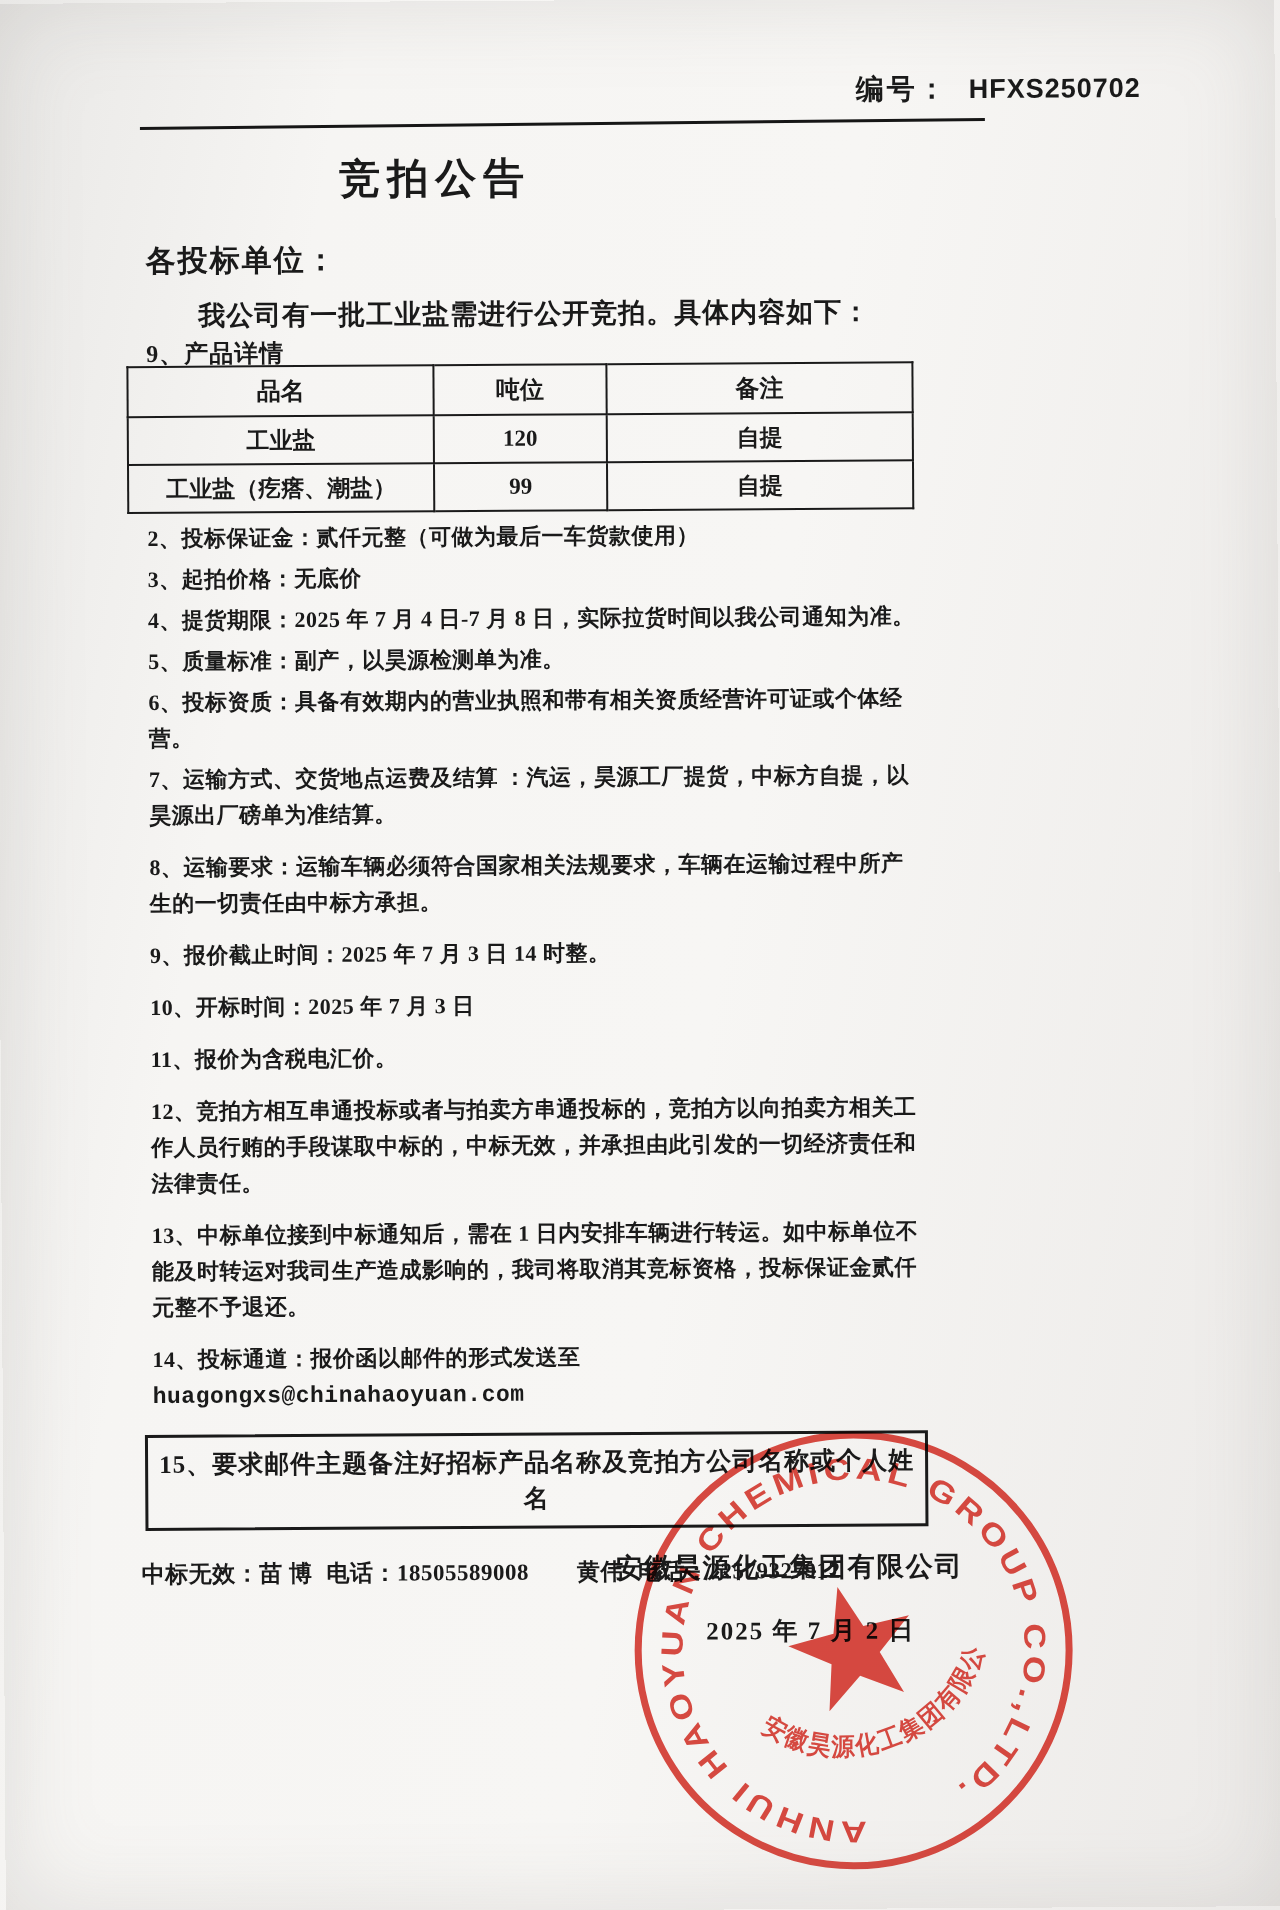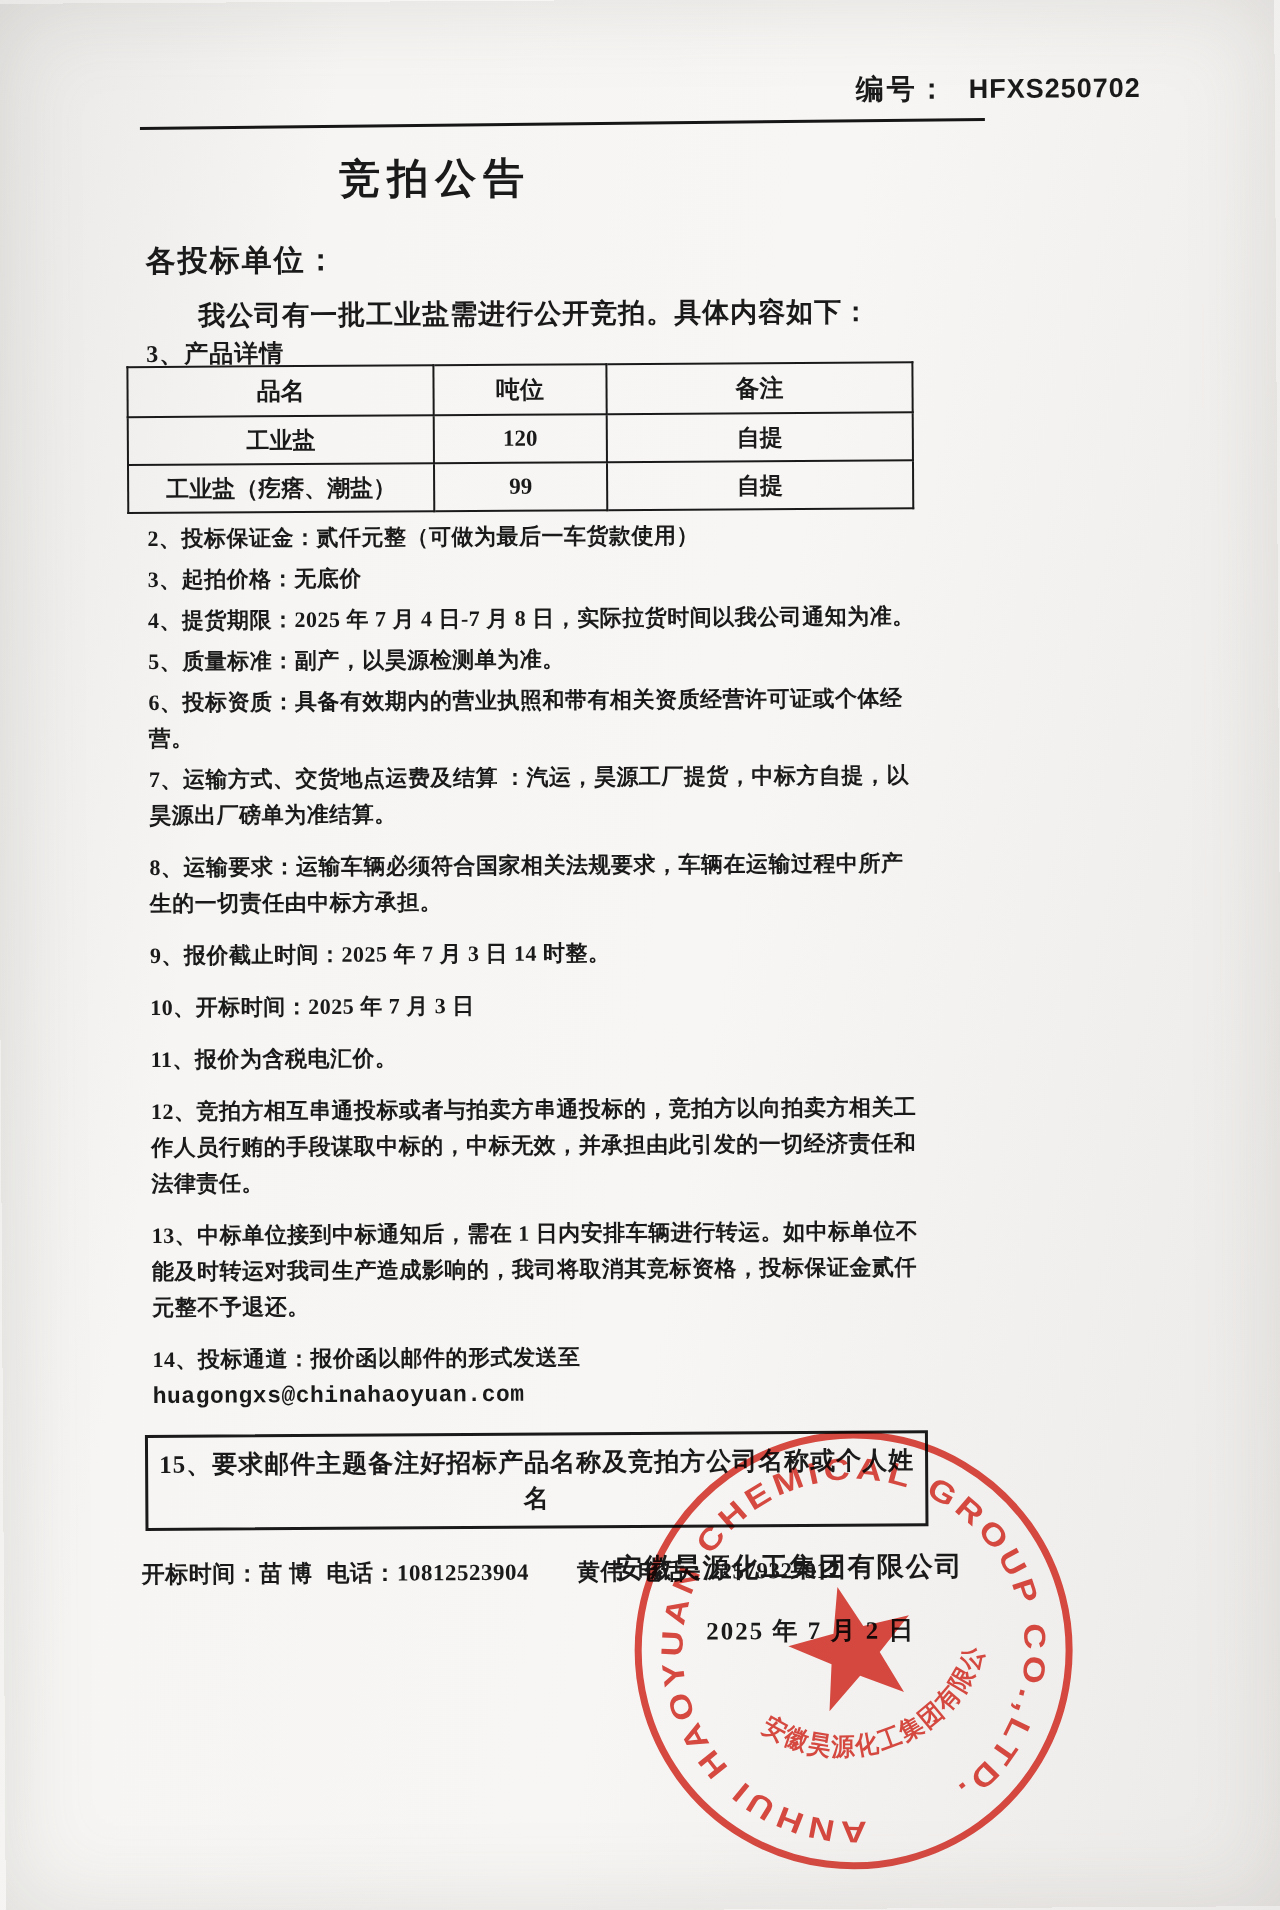--- a/index.html
+++ b/index.html
@@ -60,21 +60,21 @@
 
   <div class="ref-row">
     <span class="ref-label">编号：</span><span class="ref-number">HFXS250702</span>
   </div>
   <div class="head-rule"></div>
 
   <div class="doc-title">竞拍公告</div>
 
   <div class="salutation">各投标单位：</div>
   <div class="intro">我公司有一批工业盐需进行公开竞拍。具体内容如下：</div>
-  <div class="sec1">3、产品详情</div>
+  <div class="sec1">9、产品详情</div>
 
   <table class="product">
     <thead>
       <tr>
         <th class="col-name">品名</th>
         <th class="col-ton">吨位</th>
         <th class="col-note">备注</th>
       </tr>
     </thead>
     <tbody>
@@ -102,21 +102,21 @@
     <p class="loose">9、报价截止时间：2025 年 7 月 3 日 14 时整。</p>
     <p class="loose">10、开标时间：2025 年 7 月 3 日</p>
     <p class="loose">11、报价为含税电汇价。</p>
     <p class="loose">12、竞拍方相互串通投标或者与拍卖方串通投标的，竞拍方以向拍卖方相关工作人员行贿的手段谋取中标的，中标无效，并承担由此引发的一切经济责任和法律责任。</p>
     <p class="loose">13、中标单位接到中标通知后，需在 1 日内安排车辆进行转运。如中标单位不能及时转运对我司生产造成影响的，我司将取消其竞标资格，投标保证金贰仟元整不予退还。</p>
     <p class="loose"><span>14、投标通道：报价函以邮件的形式发送至 </span><span class="email">huagongxs@chinahaoyuan.com</span></p>
 
     <div class="notice-box">15、要求邮件主题备注好招标产品名称及竞拍方公司名称或个人姓名</div>
 
     <div class="contacts">
-      <span>开标时间：</span><span>苗 博</span><span class="gap-sm"></span><span>电话：</span><span>10812523904</span><span class="gap-lg"></span><span>黄伟</span><span class="gap-sm"></span><span>电话：</span><span>22579327912</span>
+      <span>中标无效：</span><span>苗 博</span><span class="gap-sm"></span><span>电话：</span><span>18505589008</span><span class="gap-lg"></span><span>黄伟</span><span class="gap-sm"></span><span>电话：</span><span>22579327912</span>
     </div>
   </div>
 
   <div class="sig-company">安徽昊源化工集团有限公司</div>
   <div class="sig-date">2025 年 7 月 2 日</div>
 
   <svg class="stamp" viewBox="0 0 445 445" xmlns="http://www.w3.org/2000/svg">
     <circle cx="222" cy="222" r="214" fill="none" stroke="#cf2a20" stroke-width="7"></circle>
     <defs>
       <path id="ringPath" d="M222,52 a170,170 0 1,1 -0.1,0"></path>

